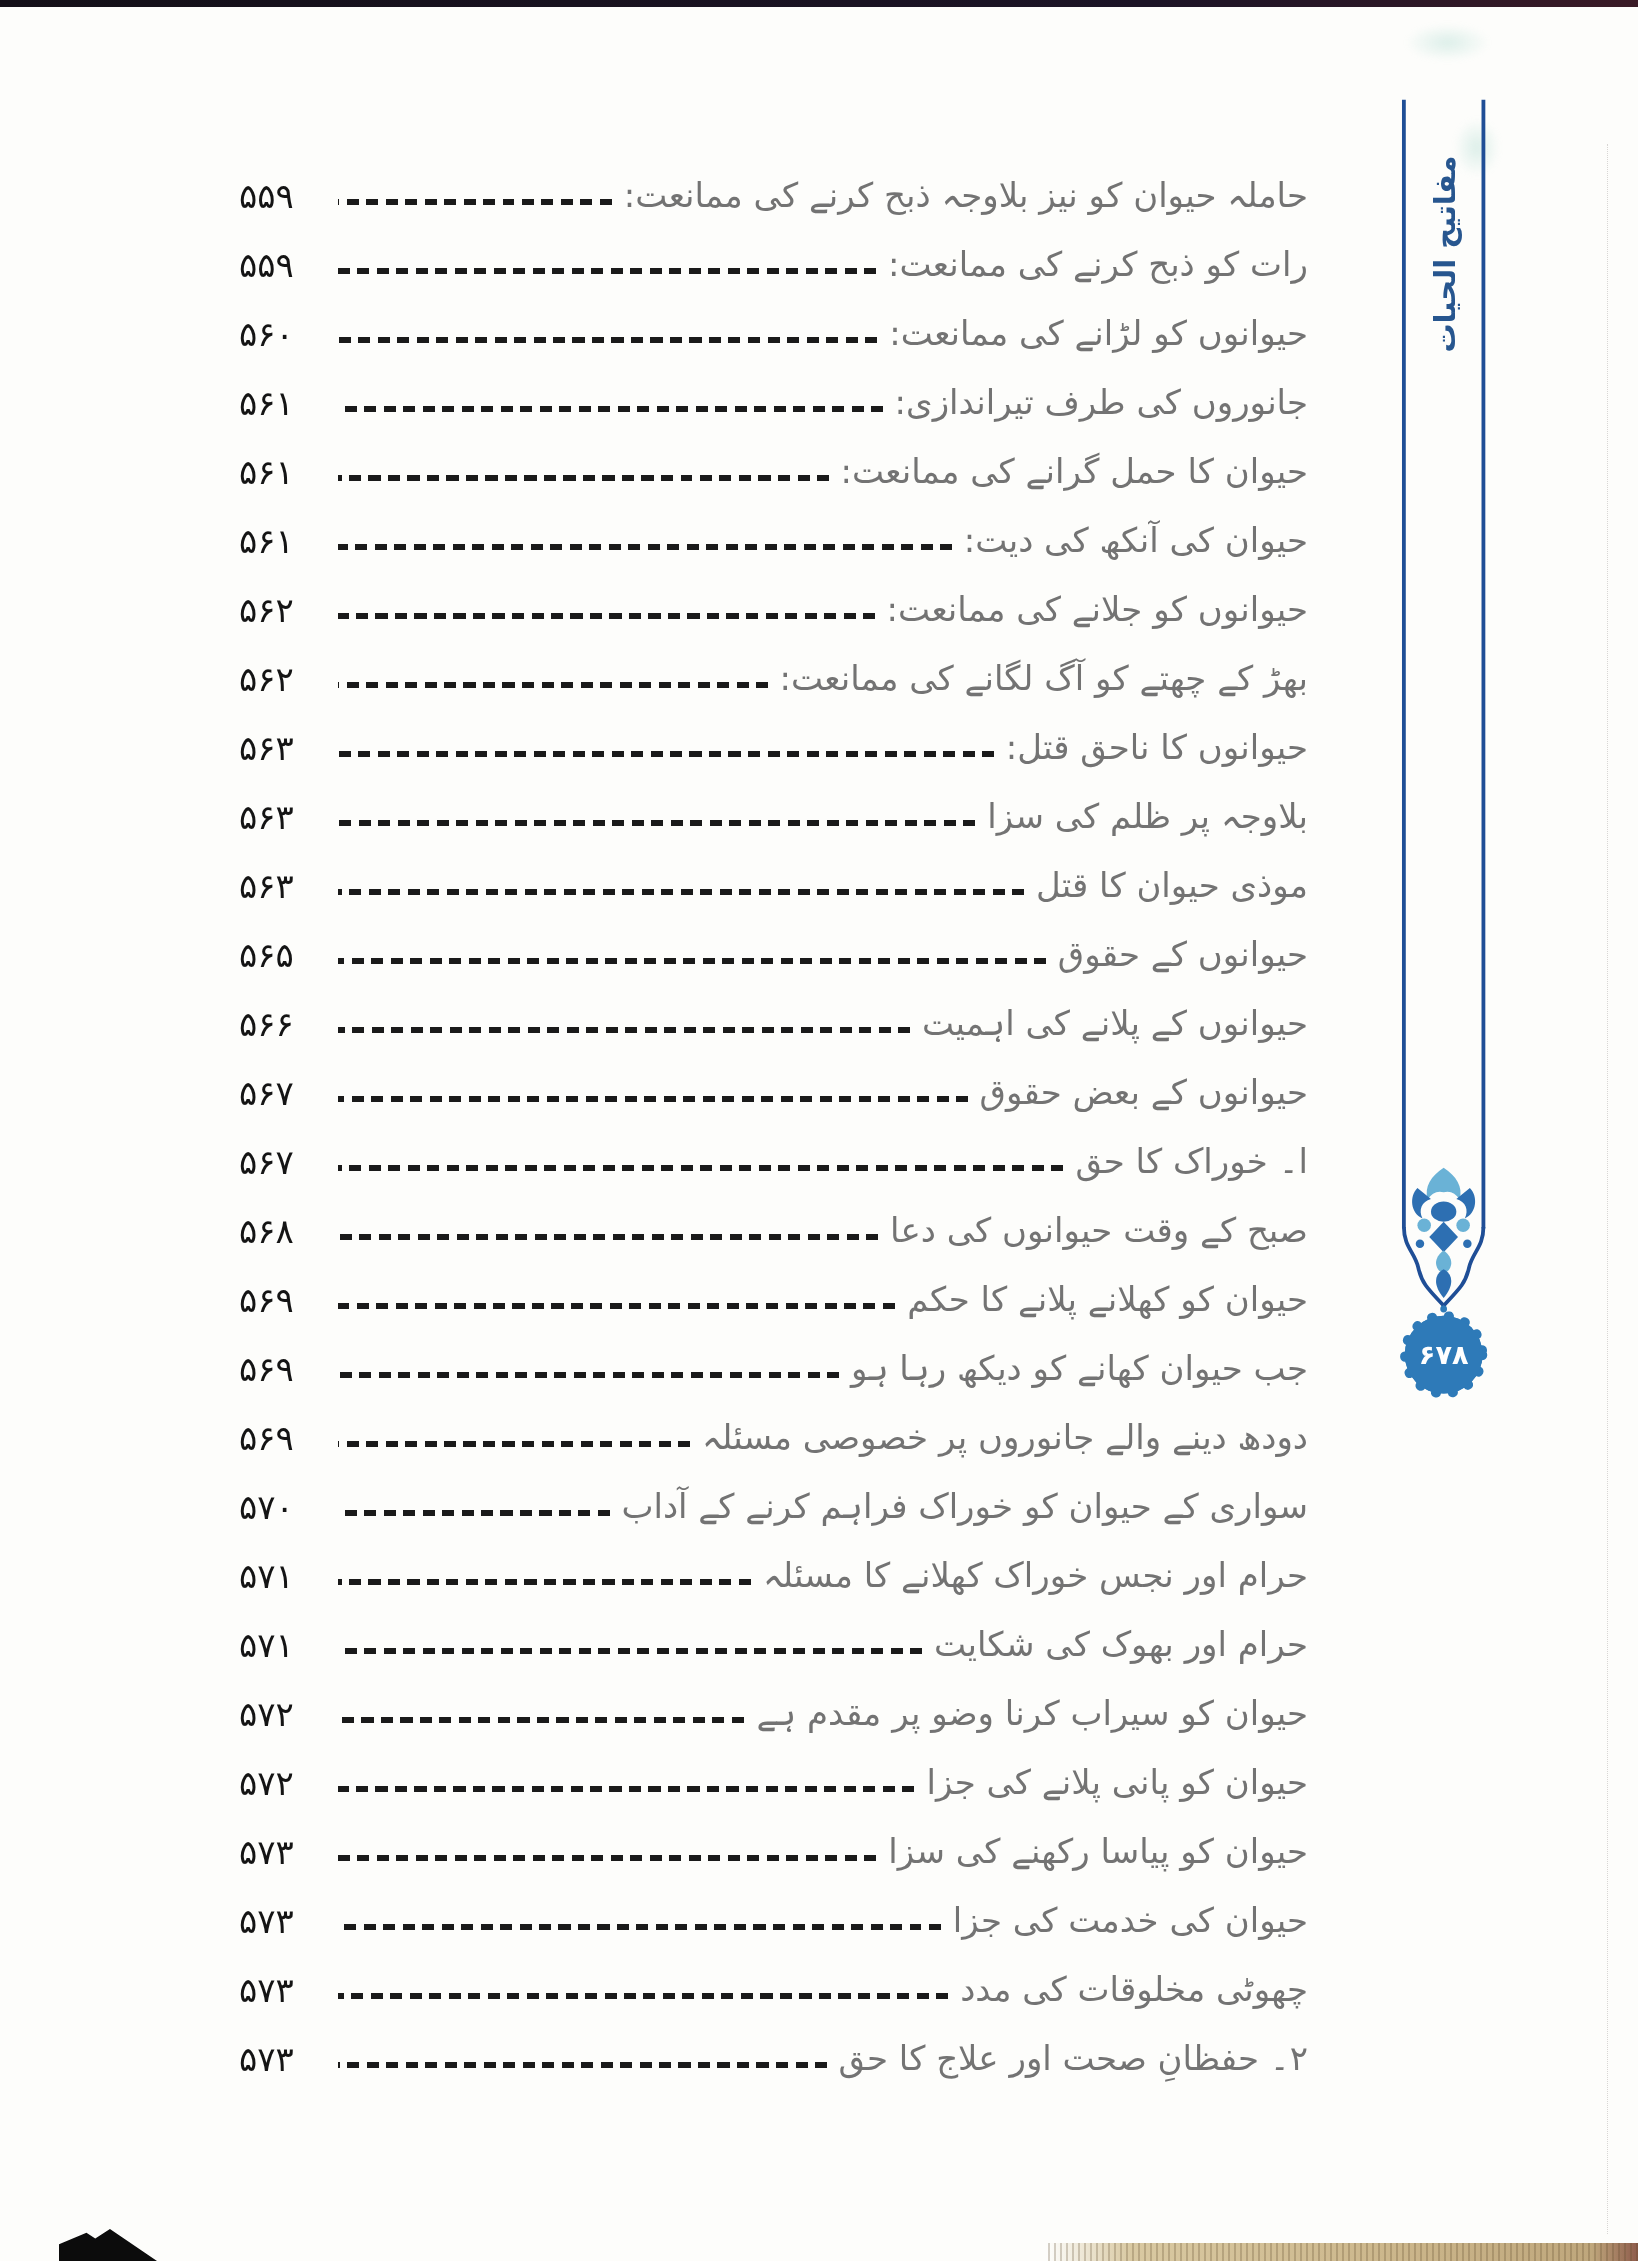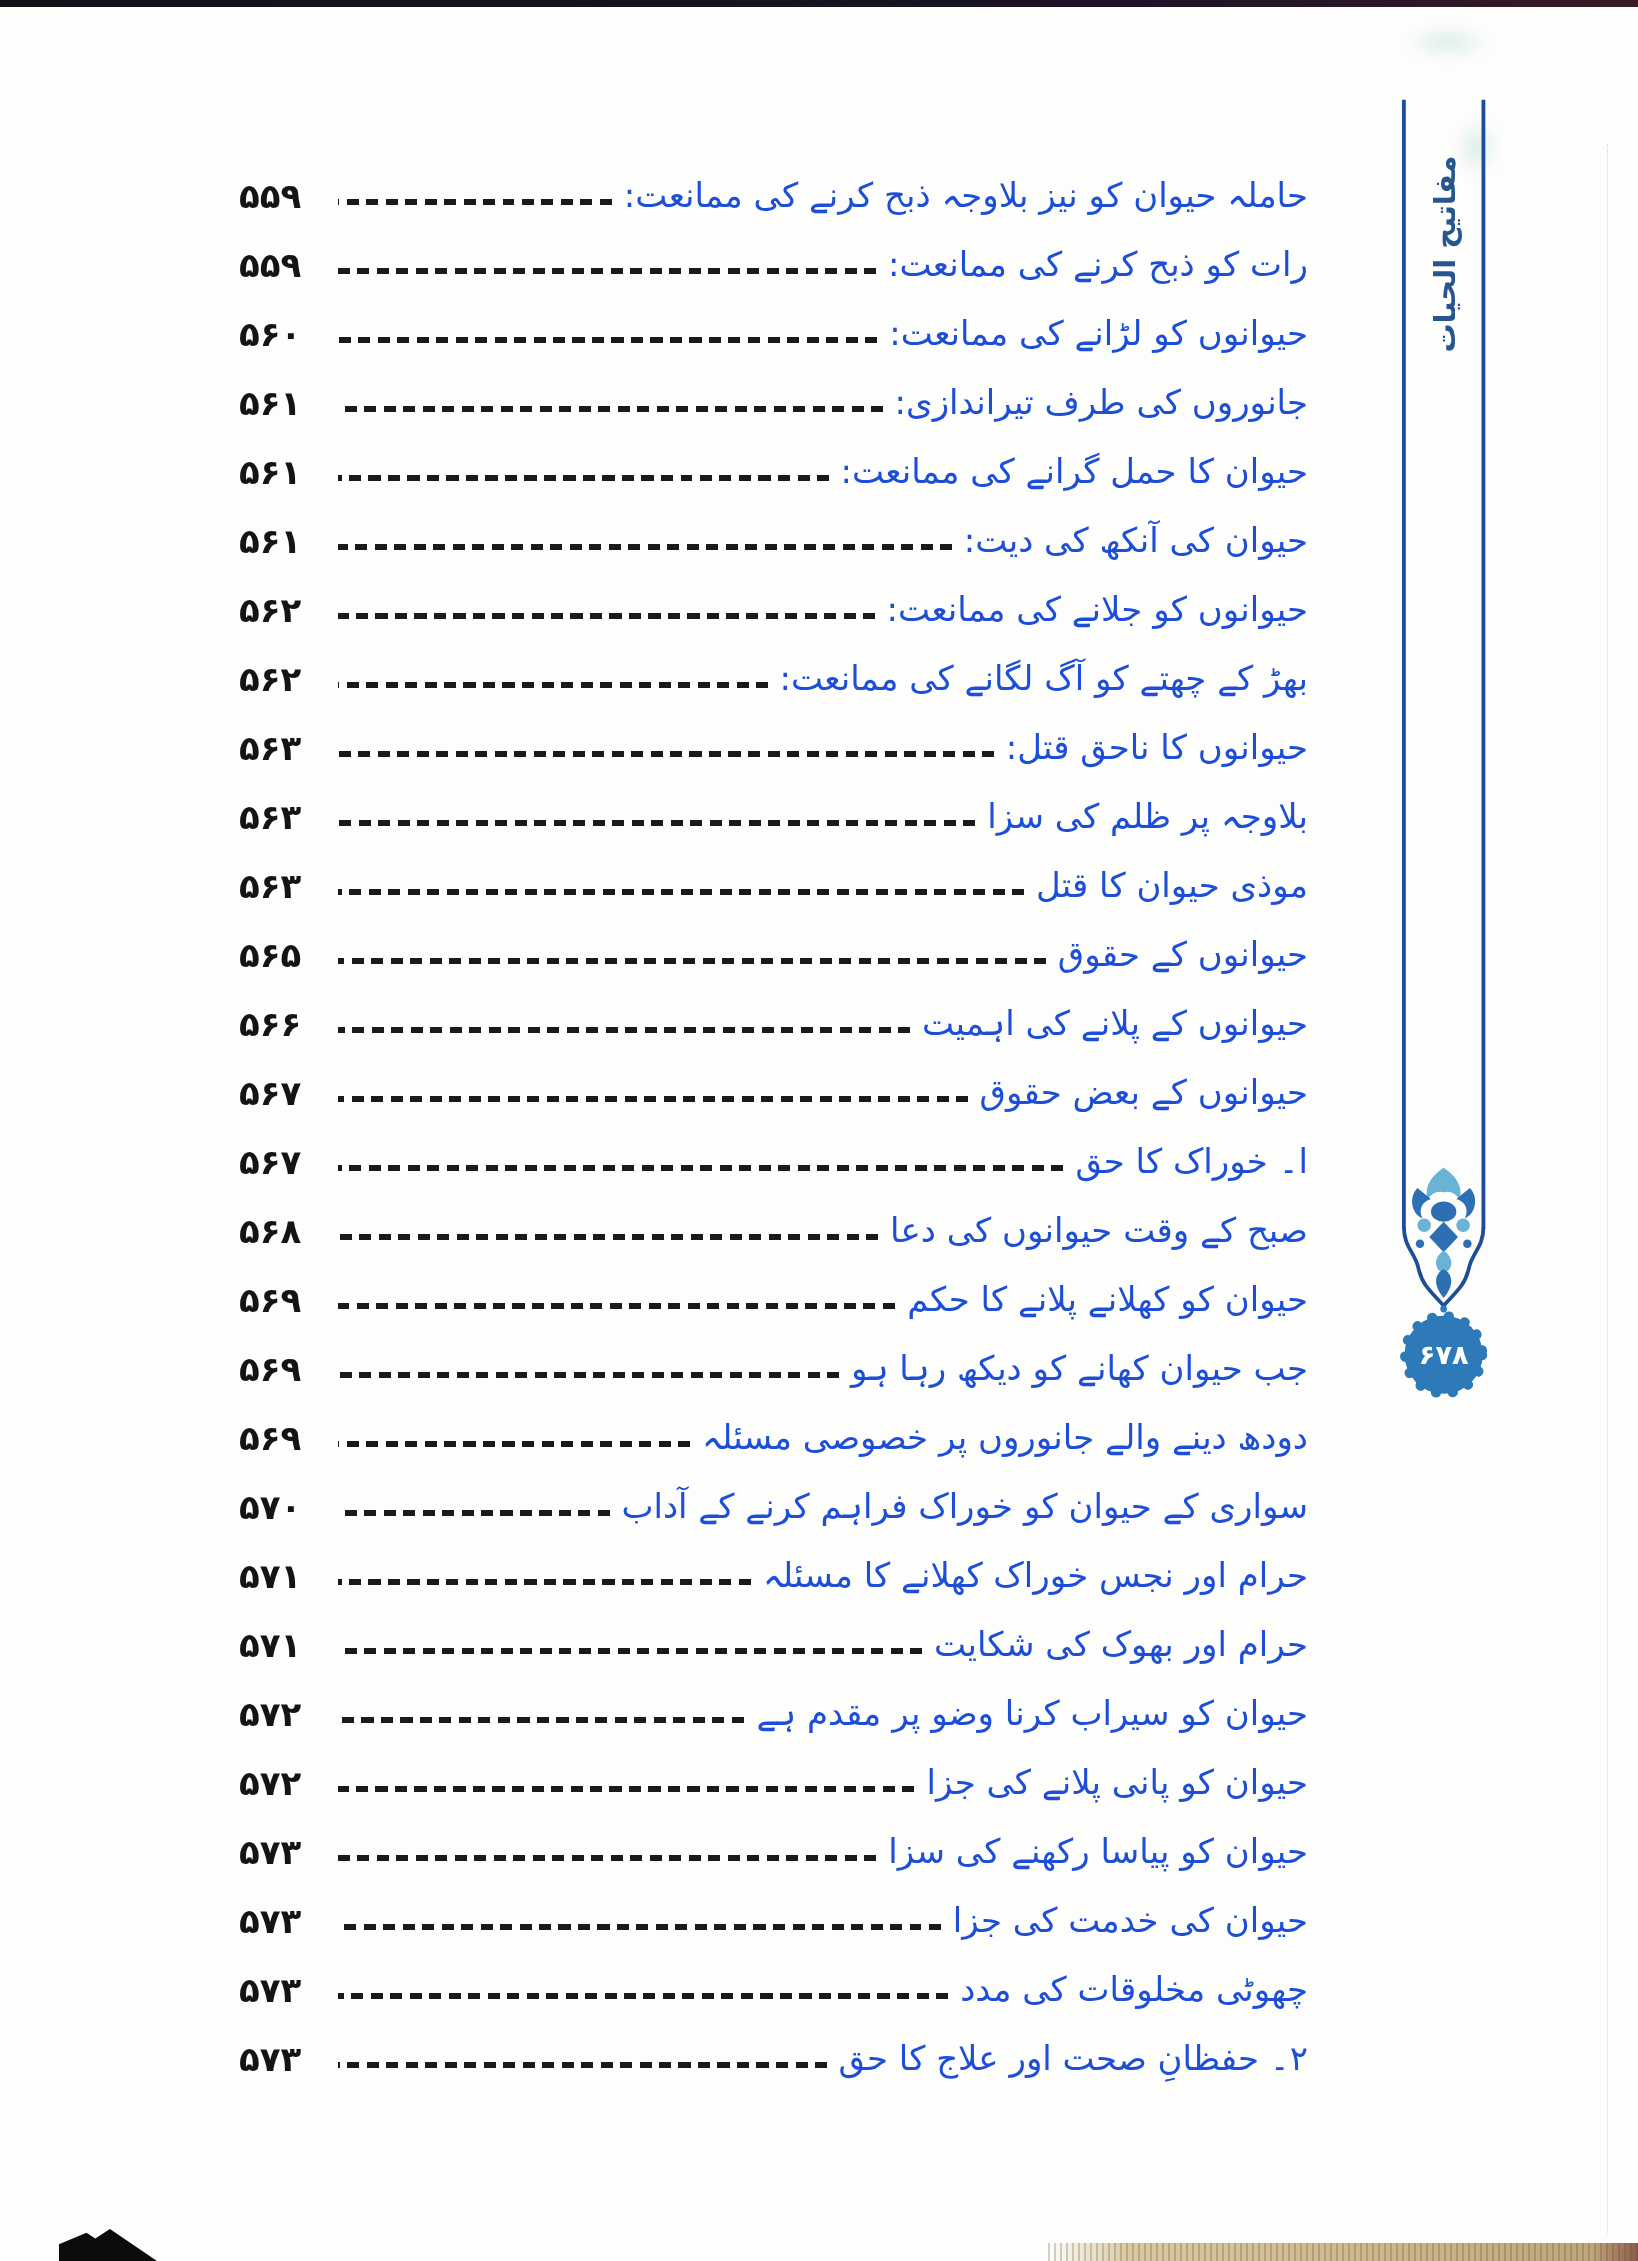--- a/index.html
+++ b/index.html
@@ -18,30 +18,30 @@
   .crease-line{
     position:absolute;left:1607px;top:144px;height:2090px;width:0;
     border-left:1.7px dotted #d8d6d4;
   }
   .toc{
     position:absolute;left:239px;top:161px;width:1069px;
     direction:rtl;
   }
   .row{height:69px;display:flex;align-items:center;}
   .title{
-    font-size:34px;color:#1d4ed8;white-space:nowrap;
+    font-size:34px;color:#737373;white-space:nowrap;
     line-height:1.1;
   }
   .leader{
     flex:1;min-width:20.3px;height:6px;
     margin:12px 12px 0 8.5px;
     background:repeating-linear-gradient(to left,#1a1a1a 0 12px,transparent 12px 19.5px);
   }
   .pagenum{
-    font-size:34px;font-weight:bold;color:#141414;
+    font-size:34px;font-weight:normal;color:#141414;
     min-width:90px;text-align:left;white-space:nowrap;
   }
   .sidebar-svg{position:absolute;left:1392px;top:0;}
   .vertical-title{
     position:absolute;left:1445px;top:254px;
     transform:translate(-50%,-50%) rotate(-90deg);
     transform-origin:center;
     white-space:nowrap;
     font-size:29px;font-weight:bold;color:#27568f;
     letter-spacing:0.8px;

